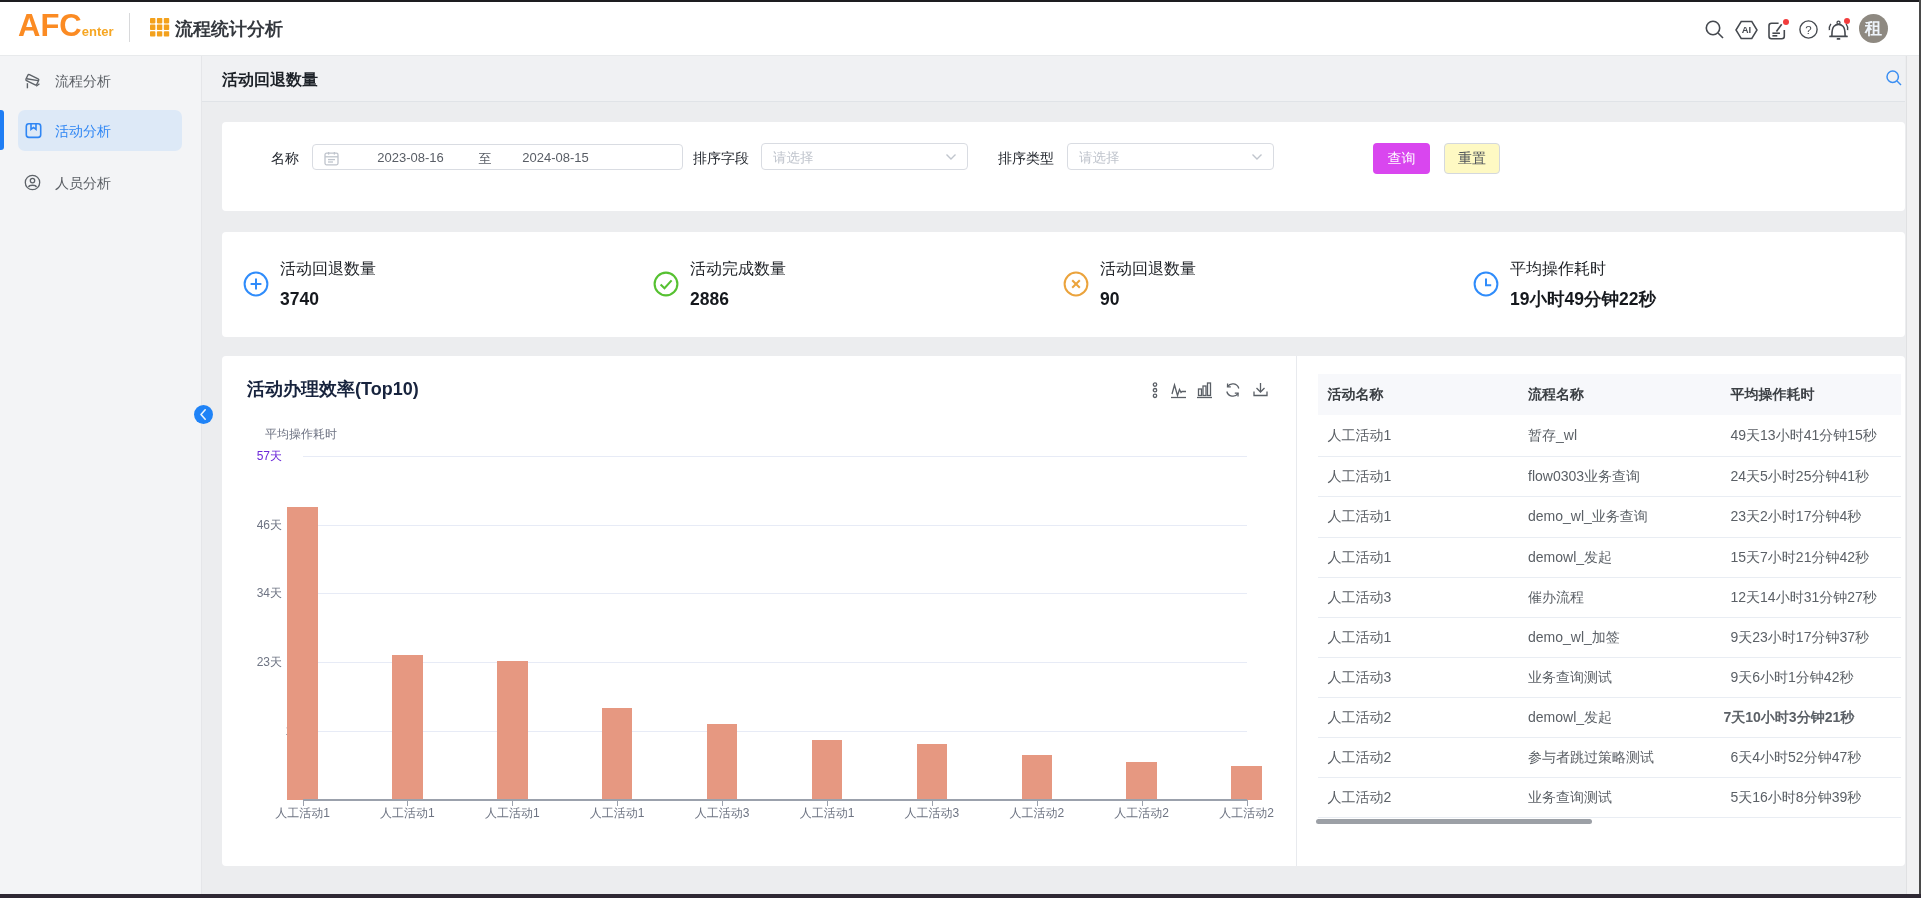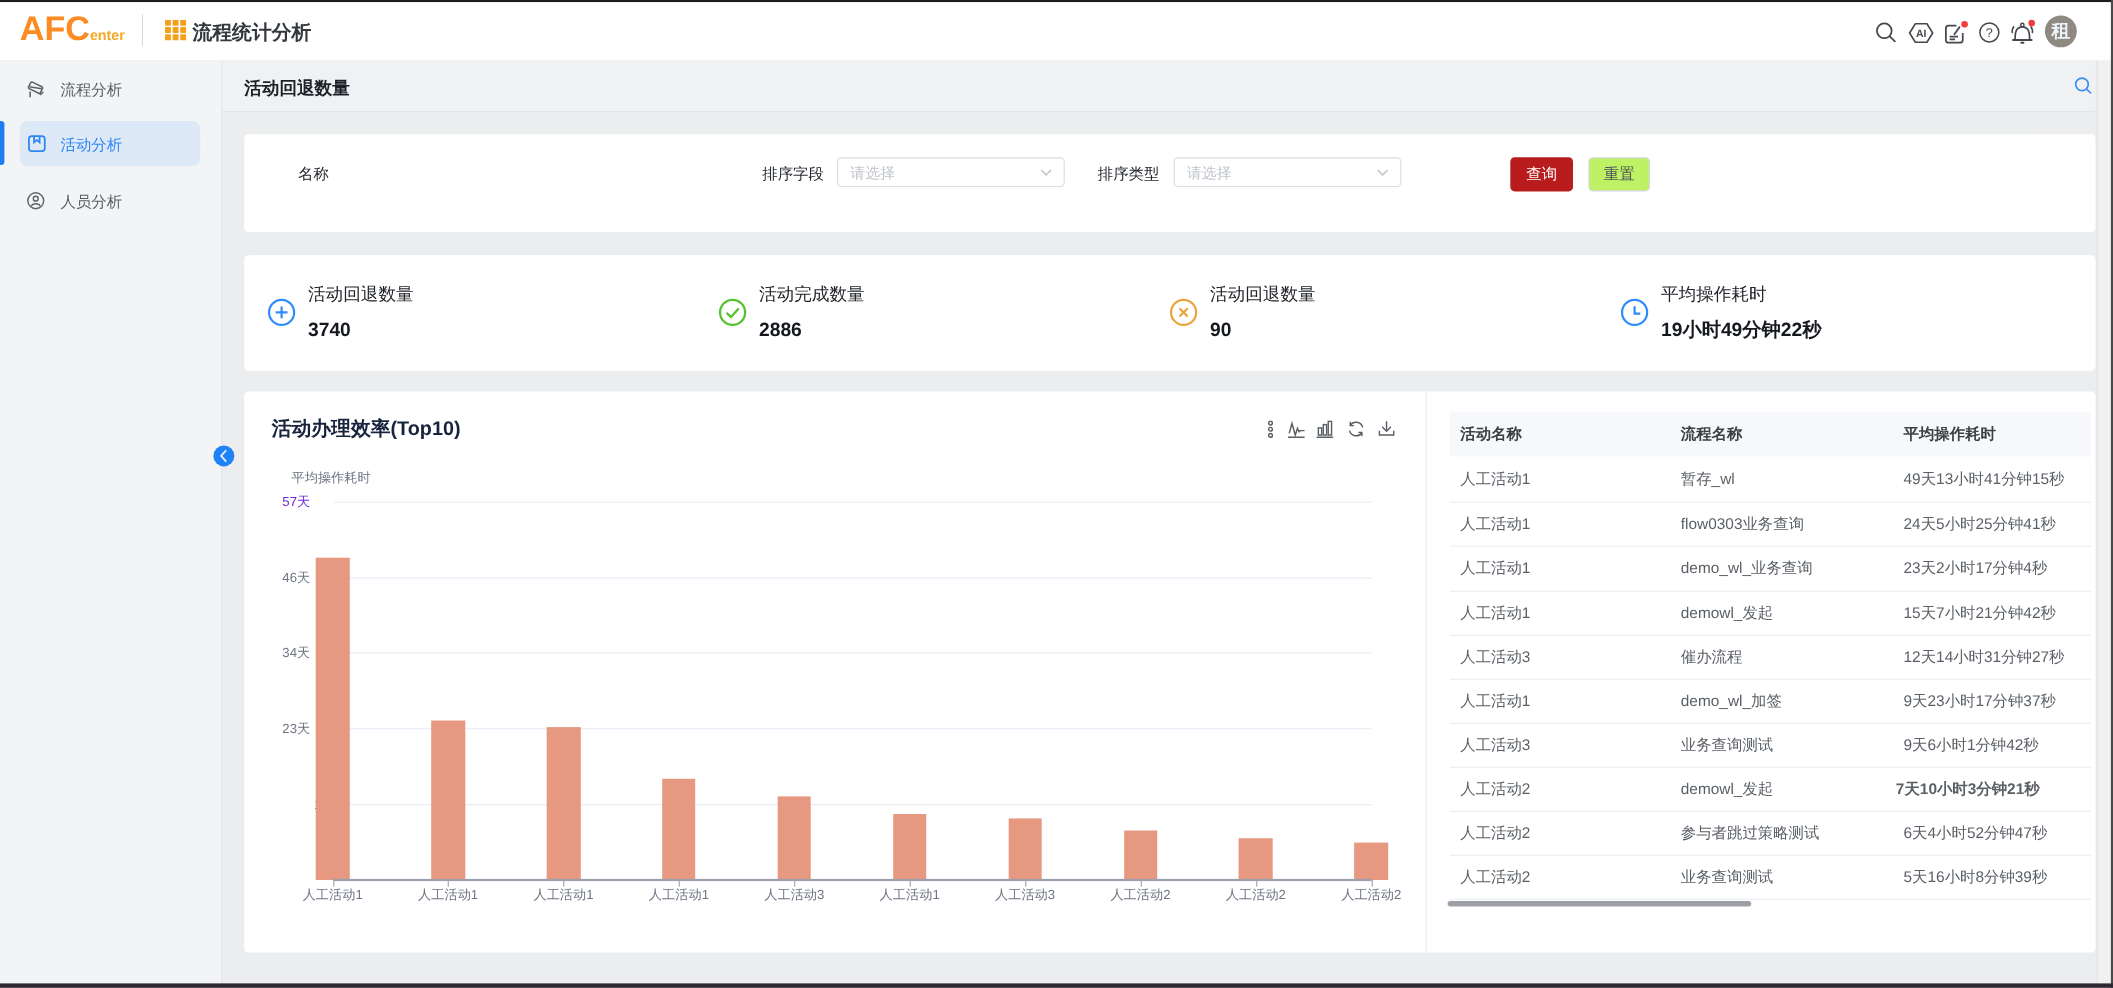--- a/index.html
+++ b/index.html
@@ -98,36 +98,49 @@
 <div class="abs" style="left:202px;top:56px;width:1703px;height:46px;background:#f0f1f3;border-bottom:1px solid #e0e3e7;">
   <div class="abs" style="left:20px;top:14px;font-size:16px;font-weight:bold;color:#1c2127;">活动回退数量</div>
   <svg class="abs" style="left:1683px;top:13px;" width="18" height="18" viewBox="0 0 18 18" fill="none" stroke="#3a8ef2" stroke-width="1.5">
     <circle cx="7.7" cy="7.7" r="5.7"></circle>
       <line x1="12" y1="12" x2="16" y2="16"></line>
   </svg>
 </div>
 
 <div class="abs" style="left:222px;top:122px;width:1683px;height:89px;background:#fff;border-radius:4px;">
   <div class="abs" style="left:49px;top:28px;font-size:14px;color:#23272e;">名称</div>
+  <div class="abs" style="left:90px;top:22px;width:371px;height:26px;border:1px solid #d9dce2;border-radius:4px;background:#fff;">
+    <svg class="abs" style="left:11px;top:5.5px;" width="15" height="15" viewBox="0 0 15 15" fill="none" stroke="#bfc4cc" stroke-width="1.3">
+      <rect x="1" y="2.2" width="13" height="11.6" rx="1.5"></rect>
+      <line x1="1" y1="5.8" x2="14" y2="5.8"></line>
+      <line x1="4.6" y1="1" x2="4.6" y2="3.6"></line>
+        <line x1="10.4" y1="1" x2="10.4" y2="3.6"></line>
+      <line x1="4" y1="8.6" x2="11" y2="8.6"></line>
+        <line x1="4" y1="11" x2="9" y2="11"></line>
+    </svg>
+    <div class="abs" style="left:55px;top:5px;width:85px;text-align:center;font-size:13px;color:#585d65;">2023-08-16</div>
+    <div class="abs" style="left:165px;top:5px;width:14px;text-align:center;font-size:13px;color:#585d65;">至</div>
+    <div class="abs" style="left:200px;top:5px;width:85px;text-align:center;font-size:13px;color:#585d65;">2024-08-15</div>
+  </div>
   <div class="abs" style="left:471px;top:28px;font-size:14px;color:#23272e;">排序字段</div>
   <div class="abs" style="left:539px;top:21px;width:207px;height:27px;border:1px solid #d9dce2;border-radius:4px;background:#fff;">
     <div class="abs" style="left:11px;top:5px;font-size:13.5px;color:#c0c5cd;">请选择</div>
     <svg class="abs" style="left:183px;top:9px;" width="12" height="8" viewBox="0 0 12 8" fill="none" stroke="#c0c5cd" stroke-width="1.4">
       <polyline points="1.5,1.5 6,6 10.5,1.5"></polyline>
     </svg>
   </div>
   <div class="abs" style="left:776px;top:28px;font-size:14px;color:#23272e;">排序类型</div>
   <div class="abs" style="left:845px;top:21px;width:207px;height:27px;border:1px solid #d9dce2;border-radius:4px;background:#fff;">
     <div class="abs" style="left:11px;top:5px;font-size:13.5px;color:#c0c5cd;">请选择</div>
     <svg class="abs" style="left:183px;top:9px;" width="12" height="8" viewBox="0 0 12 8" fill="none" stroke="#c0c5cd" stroke-width="1.4">
       <polyline points="1.5,1.5 6,6 10.5,1.5"></polyline>
     </svg>
   </div>
-  <div class="abs" style="left:1151px;top:21px;width:57px;height:31px;background:#b91c1c;border-radius:4px;color:#fff;font-size:14px;text-align:center;line-height:31px;">查询</div>
-  <div class="abs" style="left:1222px;top:21px;width:56px;height:31px;background:#bef264;border:1px solid #d4d8de;border-radius:4px;color:#4d5259;font-size:14px;text-align:center;line-height:29px;">重置</div>
+  <div class="abs" style="left:1151px;top:21px;width:57px;height:31px;background:#d946ef;border-radius:4px;color:#fff;font-size:14px;text-align:center;line-height:31px;">查询</div>
+  <div class="abs" style="left:1222px;top:21px;width:56px;height:31px;background:#fef9c3;border:1px solid #d4d8de;border-radius:4px;color:#4d5259;font-size:14px;text-align:center;line-height:29px;">重置</div>
 </div>
 
 <div class="abs" style="left:222px;top:232px;width:1683px;height:105px;background:#fff;border-radius:4px;">
 
   <svg class="abs" style="left:21px;top:39px;" width="26" height="26" viewBox="0 0 26 26" fill="none" stroke="#2f8cfb" stroke-width="2">
     <circle cx="13" cy="13" r="11.4"></circle>
       <line x1="13" y1="7.6" x2="13" y2="18.4"></line>
       <line x1="7.6" y1="13" x2="18.4" y2="13"></line>
   </svg>
   <div class="abs" style="left:58px;top:28.5px;font-size:16px;line-height:16px;color:#212429;">活动回退数量</div>

